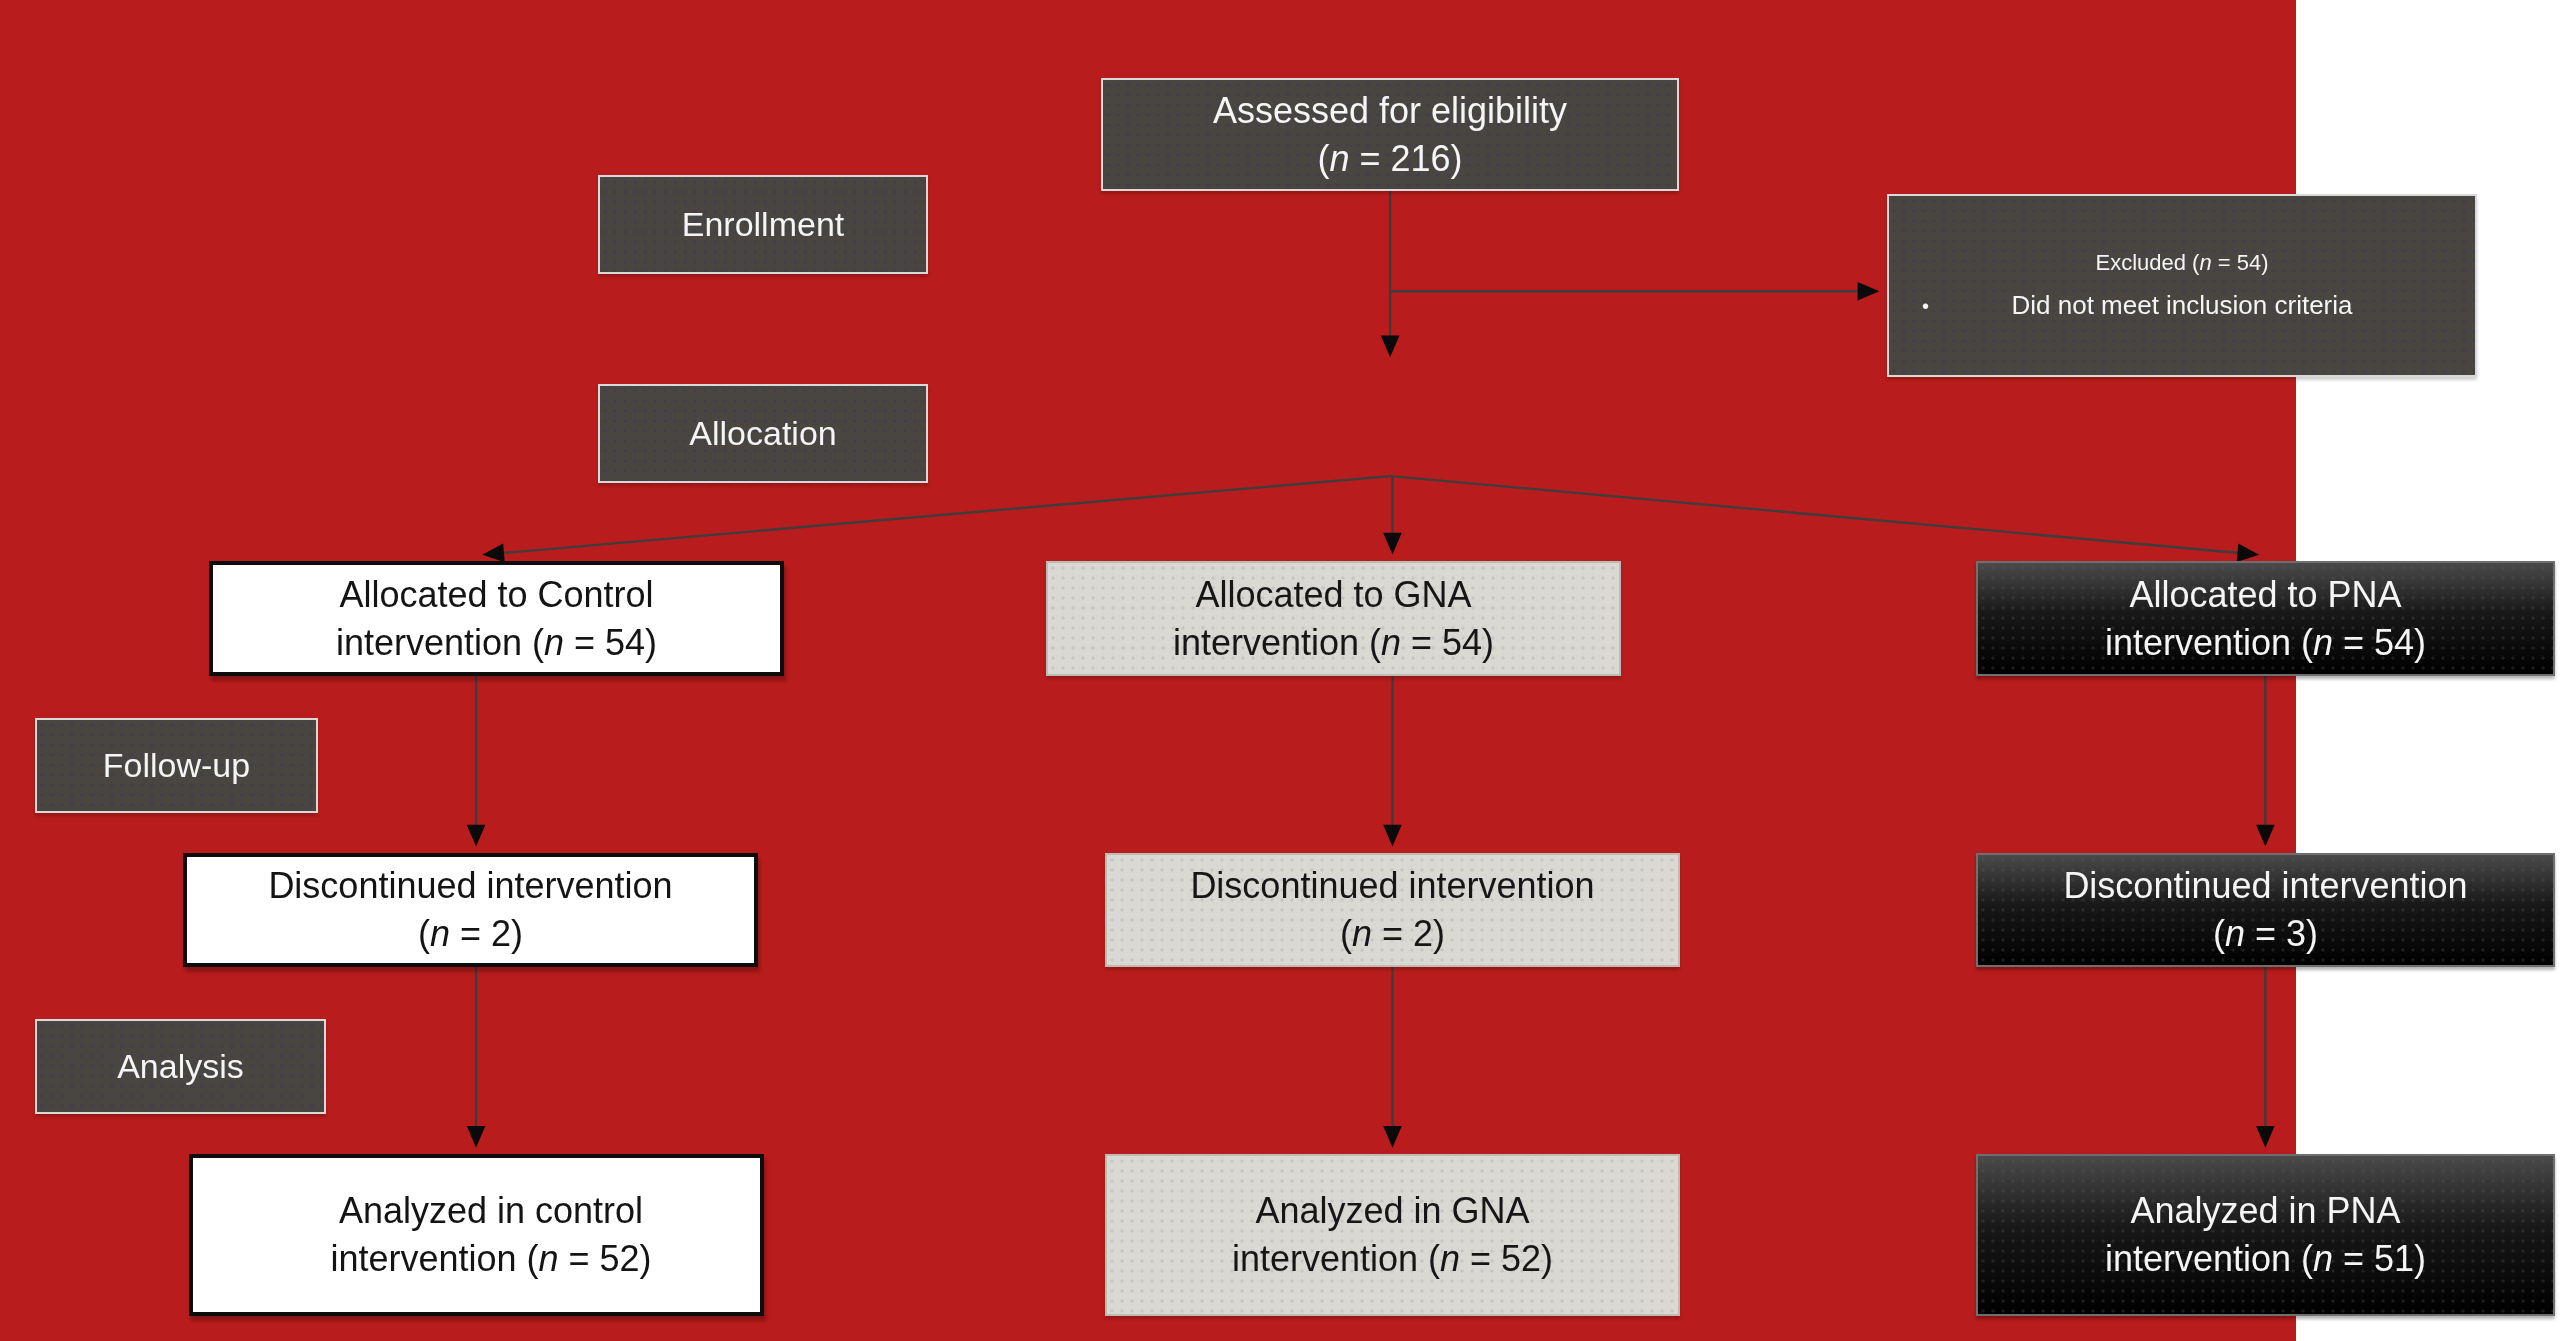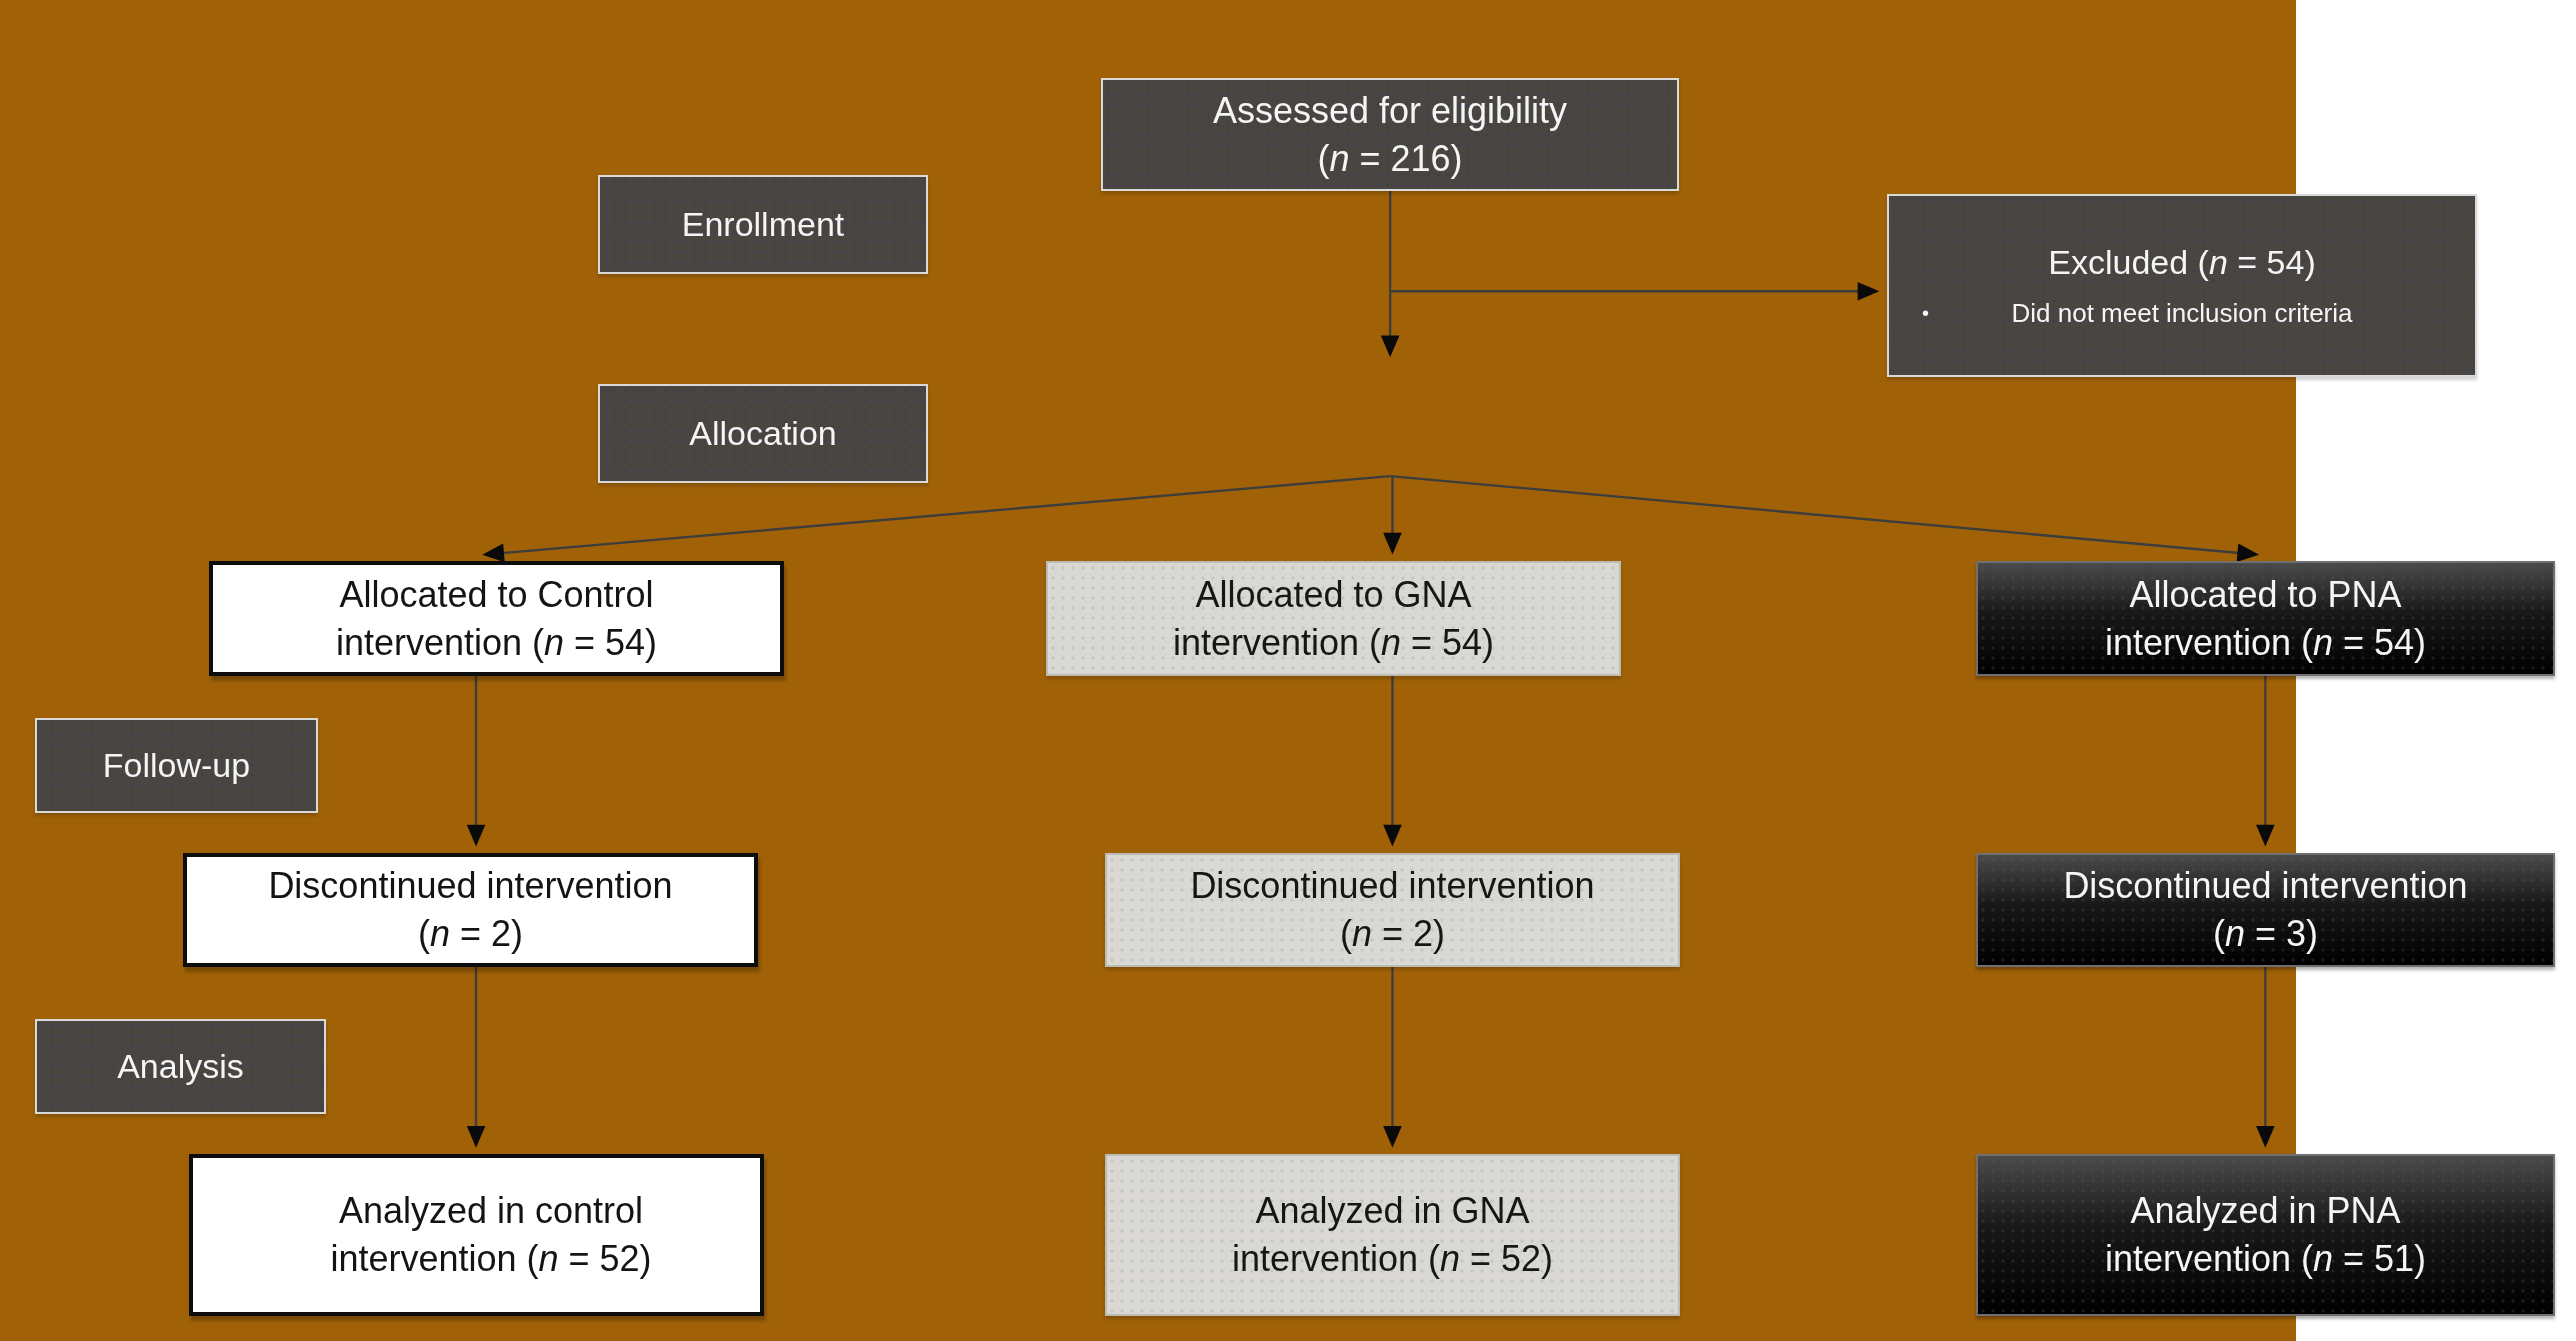--- a/index.html
+++ b/index.html
@@ -8,21 +8,21 @@
     background: #ffffff;
     width: 2576px;
     height: 1342px;
     overflow: hidden;
     font-family: "Liberation Sans", sans-serif;
   }
   .canvas {
     position: relative;
     width: 2296px;
     height: 1342px;
-    background: #a16207;
+    background: #b91c1c;
   }
   .connectors {
     position: absolute;
     left: 0; top: 0;
     width: 2576px;
     height: 1342px;
     pointer-events: none;
   }
   .box {
     position: absolute;
@@ -65,21 +65,21 @@
     background-color: #000000;
     background-image: radial-gradient(circle, rgba(90,90,110,0.28) 1.4px, transparent 1.8px),
                       linear-gradient(180deg, #4a4a4a 0%, #181818 45%, #000000 100%);
     background-size: 10px 10px, 100% 100%;
     color: #f5f5f5;
     border: 2.3px solid #6f6f6f;
     box-shadow: 0 3.1px 3.1px rgba(0,0,0,0.3);
   }
   .node { font-size: 36px; }
   .phase { font-size: 34px; }
-  .excluded-line1 { font-size: 34px; margin-bottom: 11px; }
+  .excluded-line1 { font-size: 22px; margin-bottom: 11px; }
   .excluded-row {
     position: relative;
     width: 100%;
     font-size: 26px;
     display: flex;
     align-items: center;
     justify-content: center;
   }
   .bullet-glyph {
     position: absolute;

